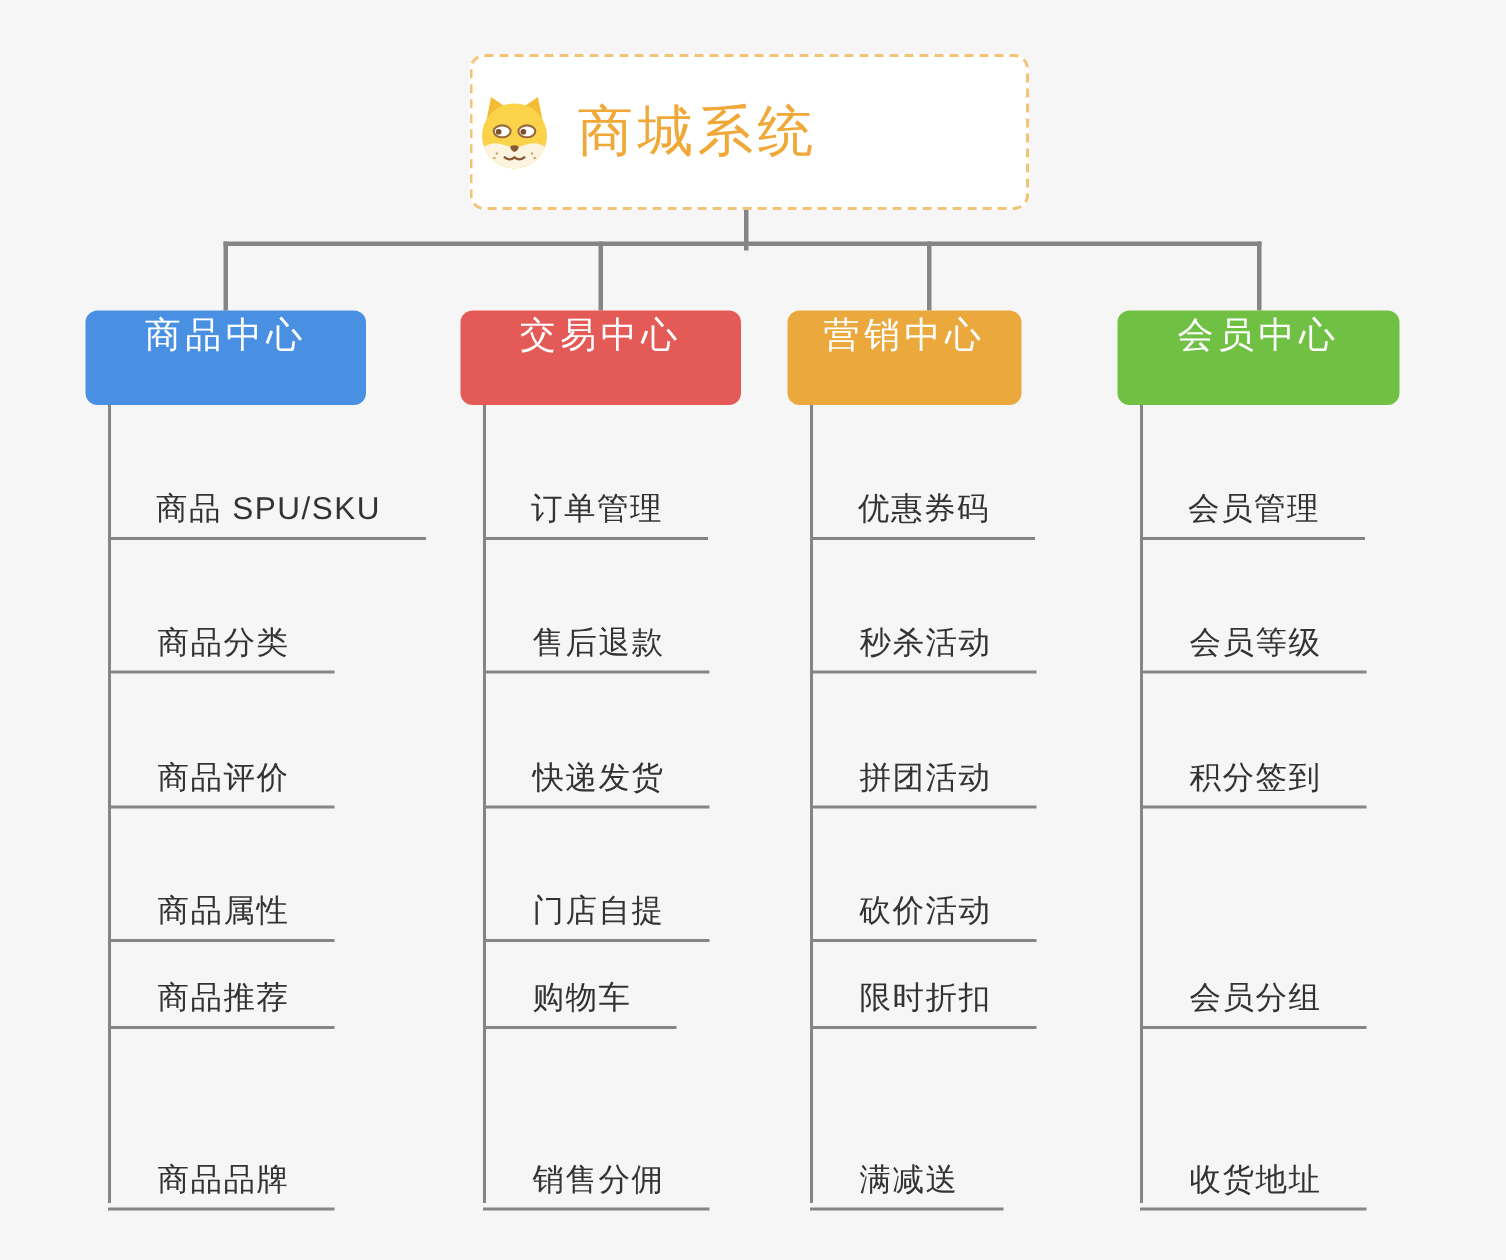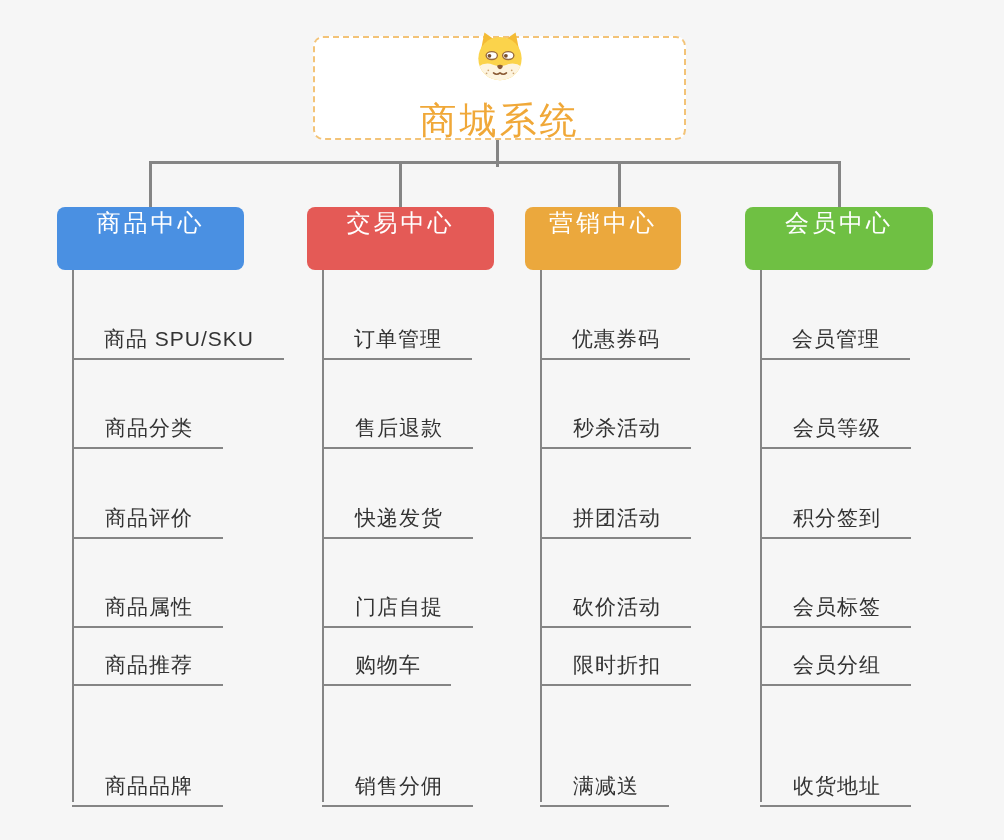--- a/index.html
+++ b/index.html
@@ -13,21 +13,21 @@
     background:#f6f6f6;
     overflow:hidden;
   }
   
   .root-node{
     position:absolute;left:313px;top:36px;width:373px;height:104px;
     background:#ffffff;
     border:2px dashed #f3c377;
     border-radius:10px;
     box-sizing:border-box;
-    display:flex;align-items:center;justify-content:center;gap:14px;flex-direction:column;
+    display:flex;align-items:center;justify-content:flex-start;gap:14px;
   }
   .root-title{
     font-size:37px;
     font-weight:500;
     color:#f0a838;
     letter-spacing:3px;
     white-space:nowrap;
   }
   .root-icon{width:56px;height:52px;flex:0 0 auto;}
   
@@ -150,17 +150,16 @@
   <div class="leaf c2 r0">优惠券码</div>
   <div class="leaf c2 r1">秒杀活动</div>
   <div class="leaf c2 r2">拼团活动</div>
   <div class="leaf c2 r3">砍价活动</div>
   <div class="leaf c2 r4">限时折扣</div>
   <div class="leaf c2 r5">满减送</div>
 
   <div class="leaf c3 r0">会员管理</div>
   <div class="leaf c3 r1">会员等级</div>
   <div class="leaf c3 r2">积分签到</div>
-  <div class="leaf c3 r3">会员标签</div>
   <div class="leaf c3 r4">会员分组</div>
   <div class="leaf c3 r5">收货地址</div>
 
 </div>
 
 </body></html>

